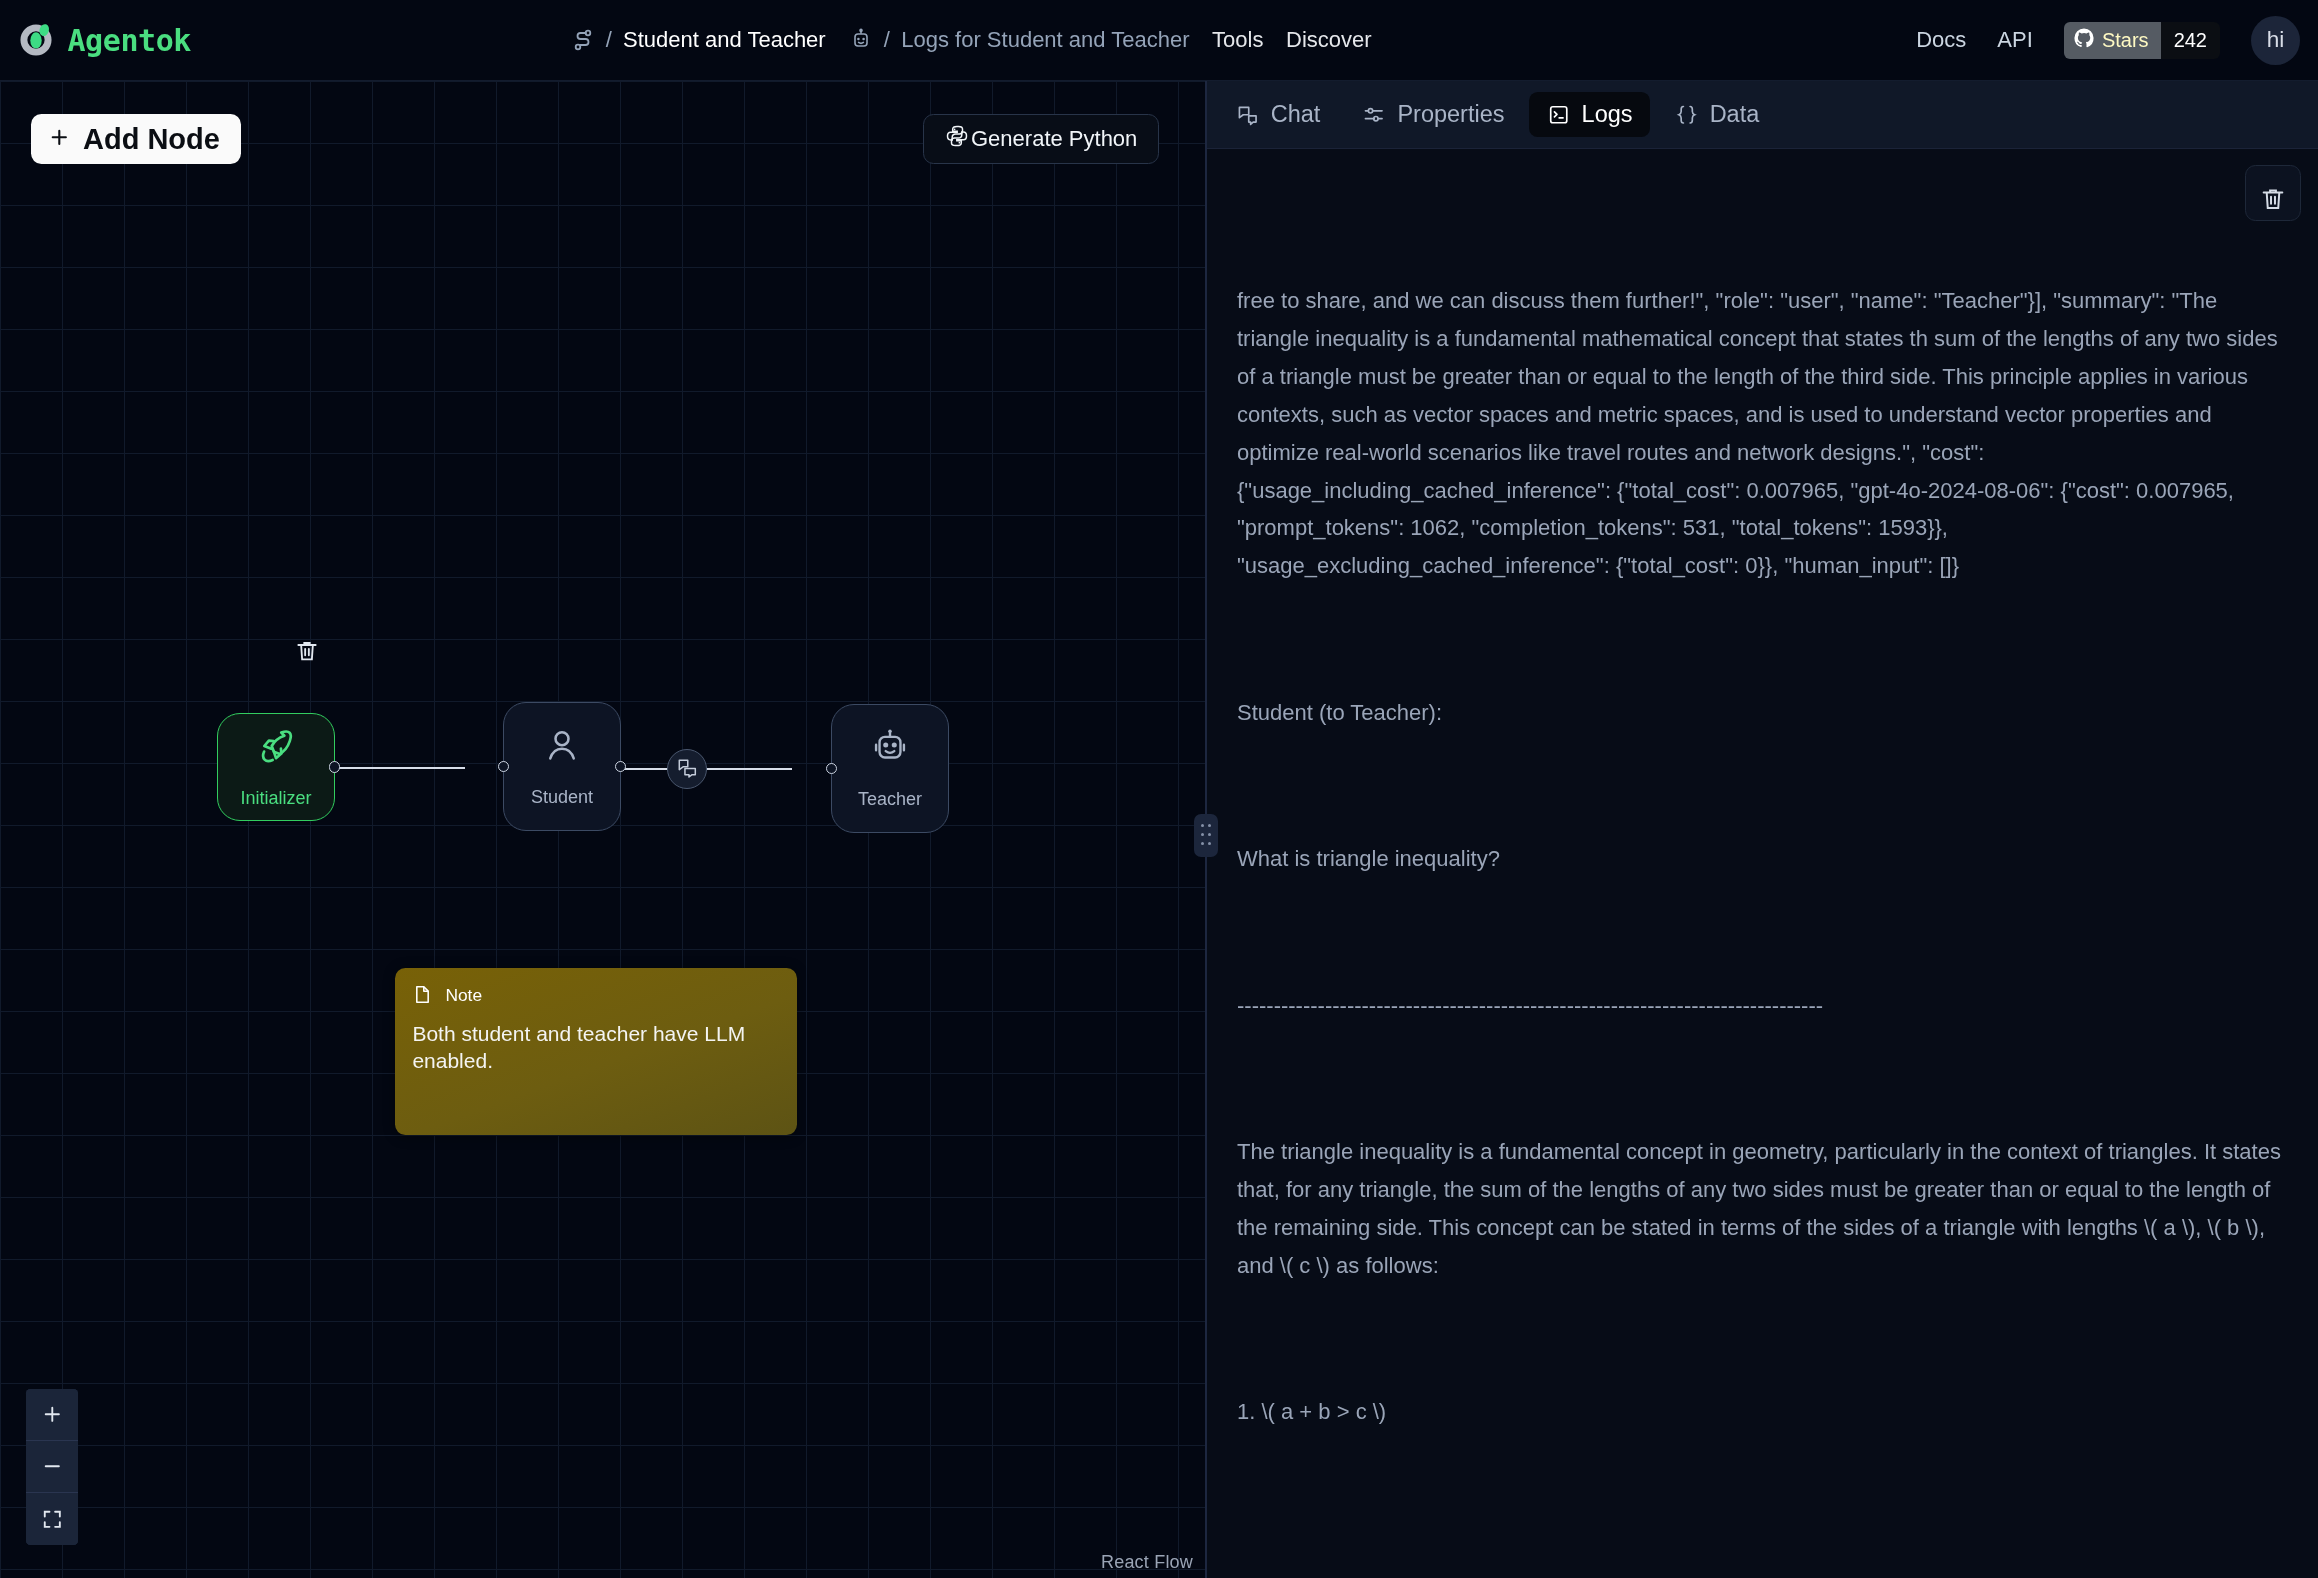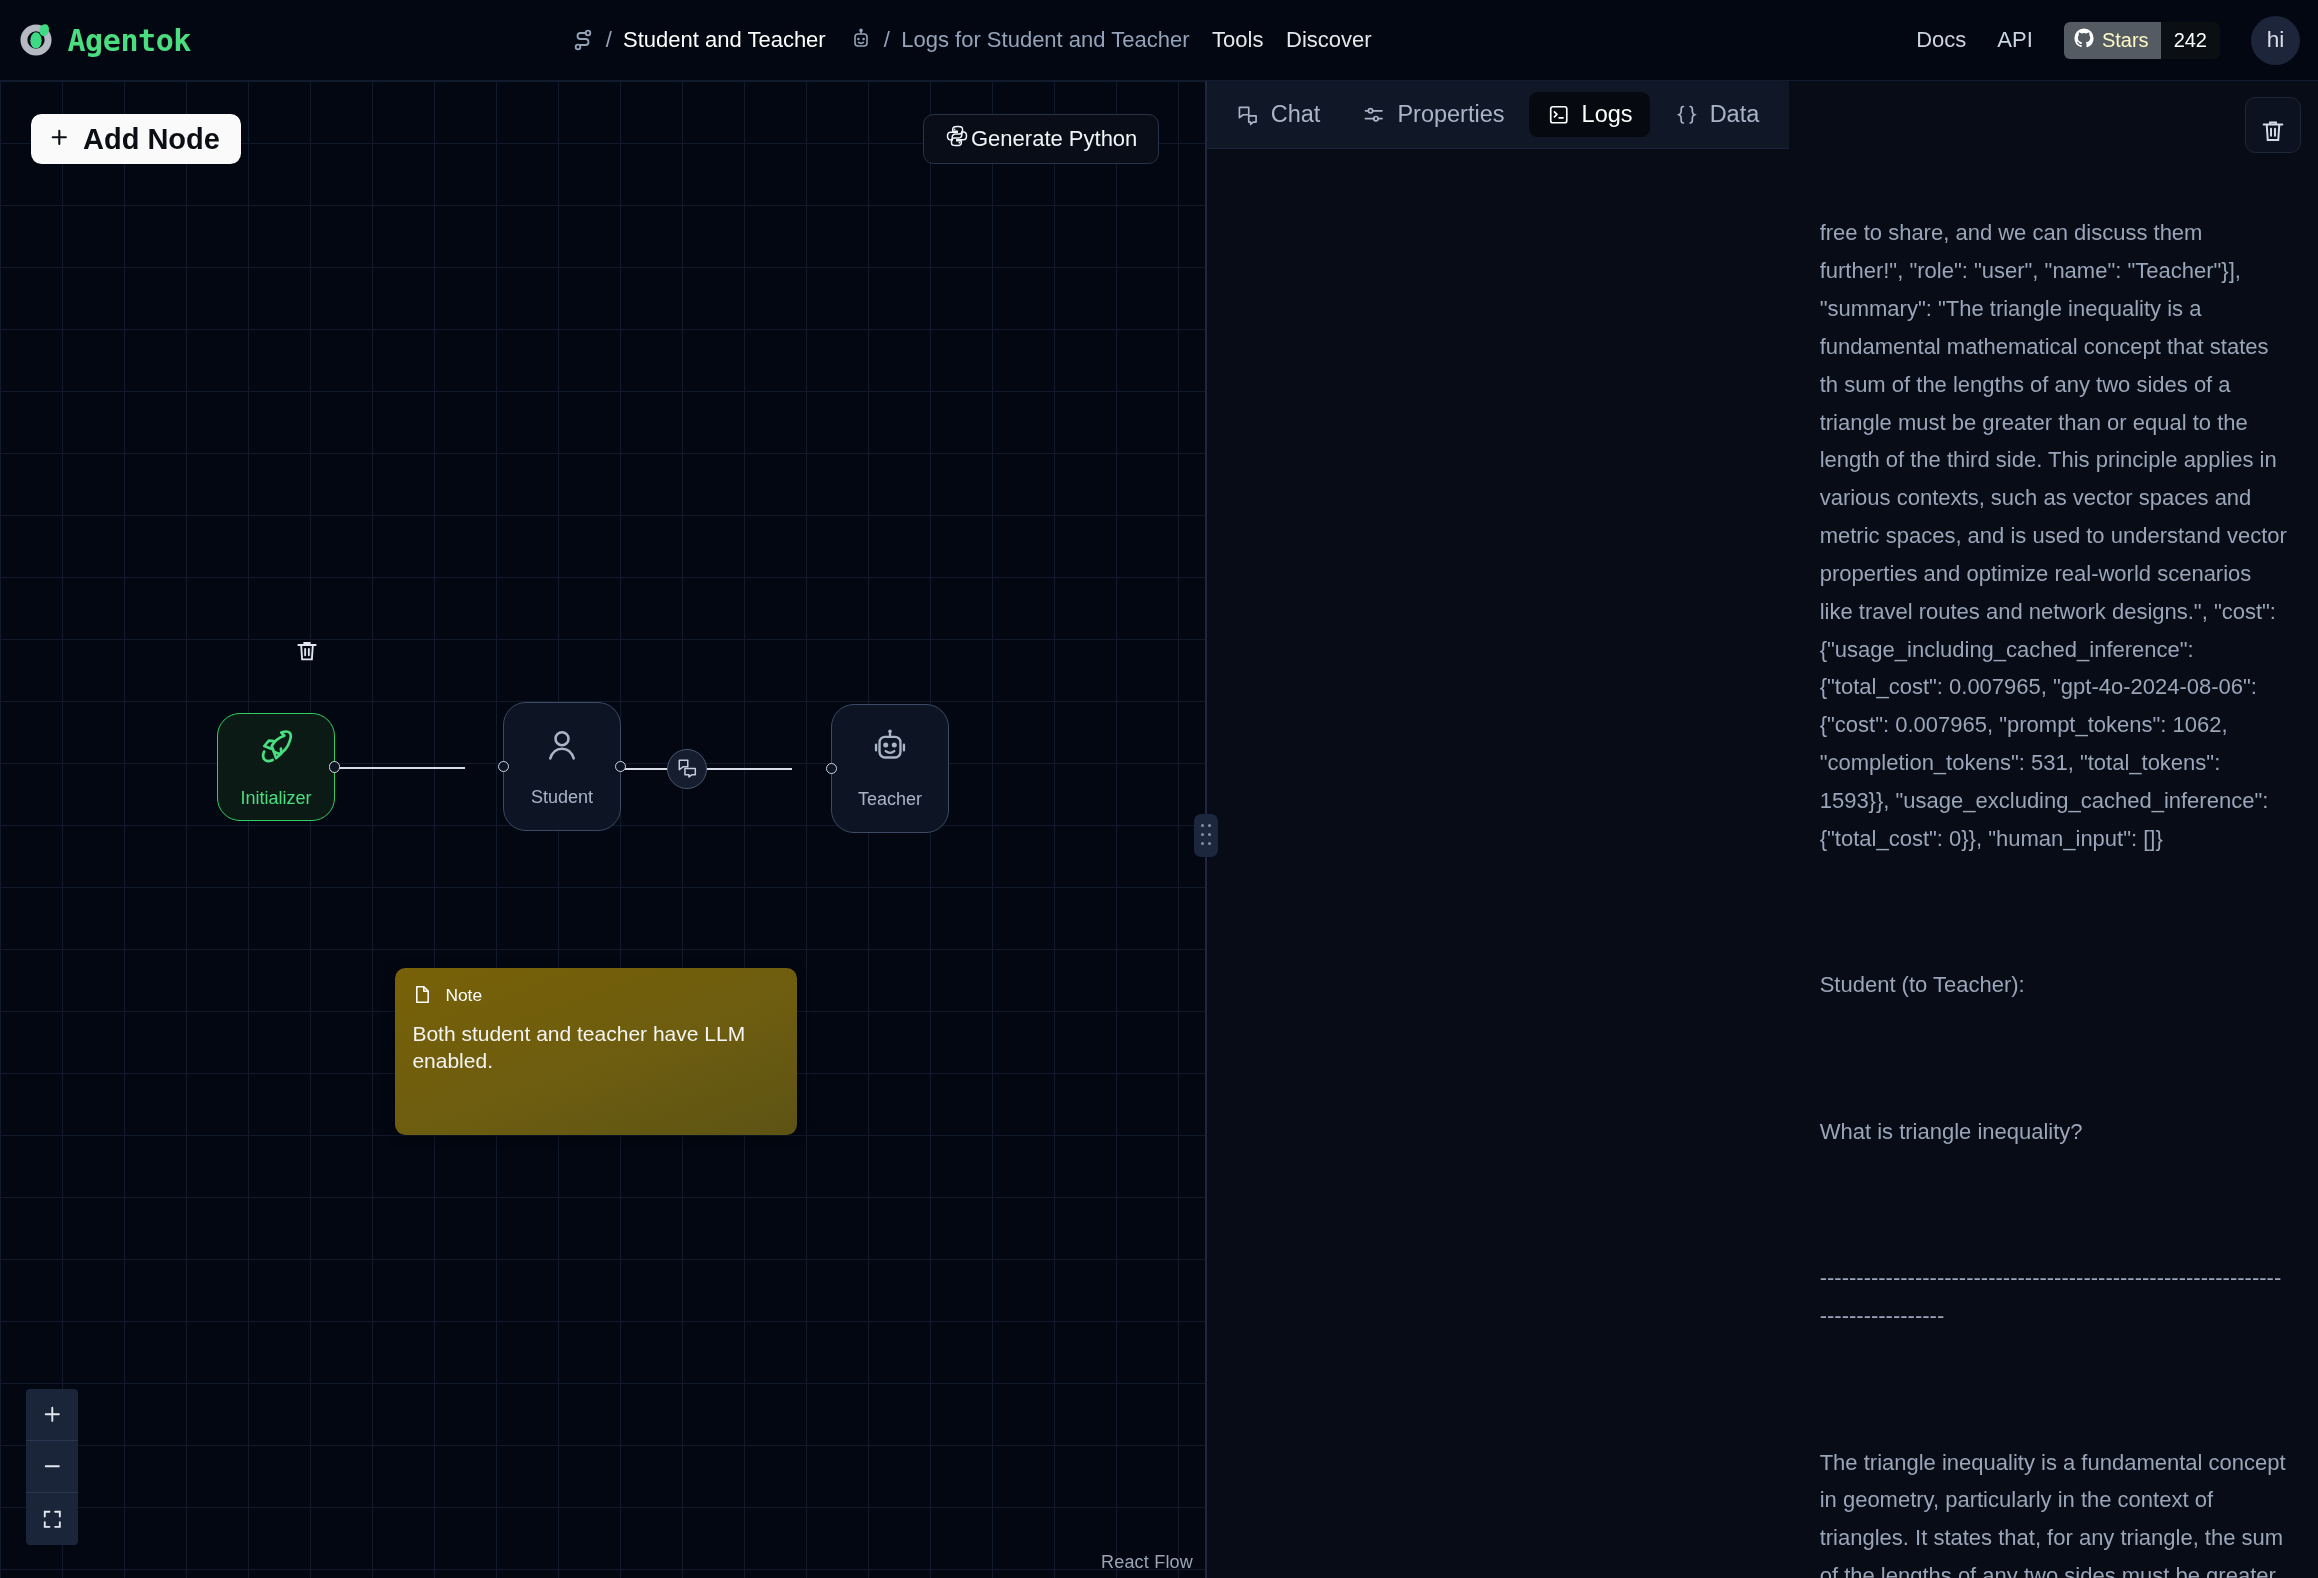--- a/index.html
+++ b/index.html
@@ -141,21 +141,21 @@
     position: absolute; left: -11.3px; top: 733px;
     width: 24px; height: 43px; background: #1c263c; border-radius: 7px;
     display: grid; grid-template-columns: repeat(2,1fr); grid-template-rows: repeat(3,1fr);
     gap: 3.5px; padding: 9.6px 7px; cursor: col-resize;
   }
   .splitter-grip i { background: #8591a8; border-radius: 50%; width: 3.5px; height: 3.5px; }
 
   
   .rpanel {
     position: absolute; top: 81px; left: 1206px; width: 1112px; height: 1497px;
-    background: #070c17; display: flex; flex-direction: row;
+    background: #070c17; display: flex; flex-direction: column;
   }
   .tabs {
     display: flex; align-items: center; gap: 7px;
     height: 68px; padding: 0 12px 0 12px;
     background: #101828; border-bottom: 0.9px solid #1b2338;
     flex: none;
   }
   .tab {
     display: flex; align-items: center; gap: 11.3px;
     padding: 8.7px 17.4px; border-radius: 8.7px;

